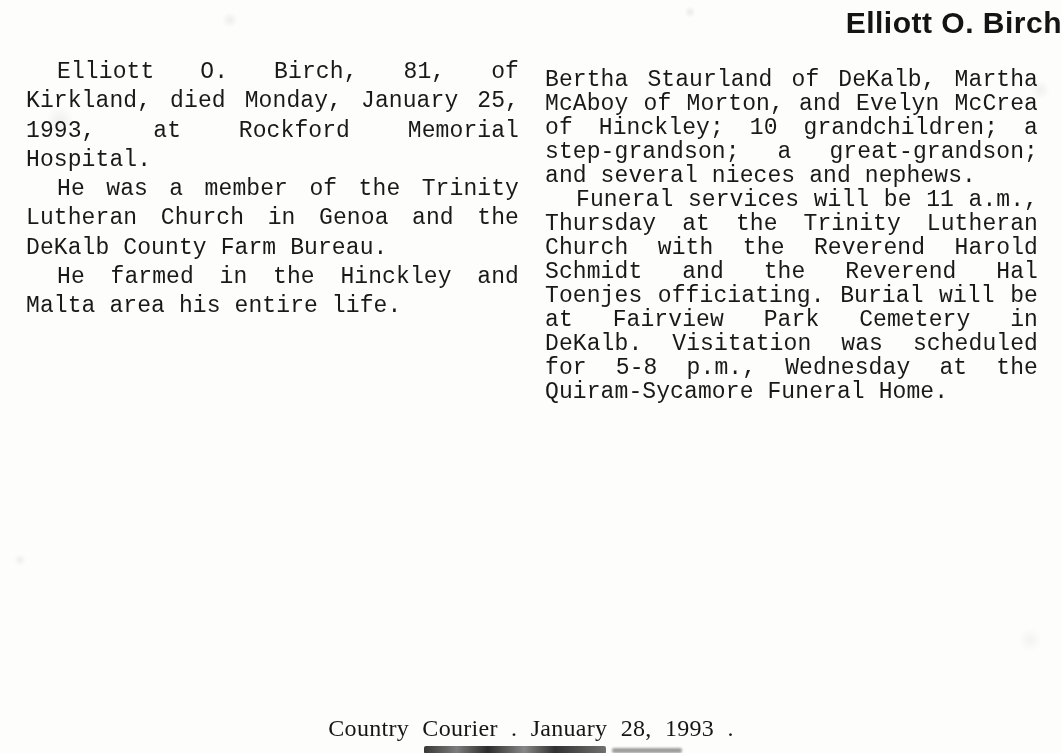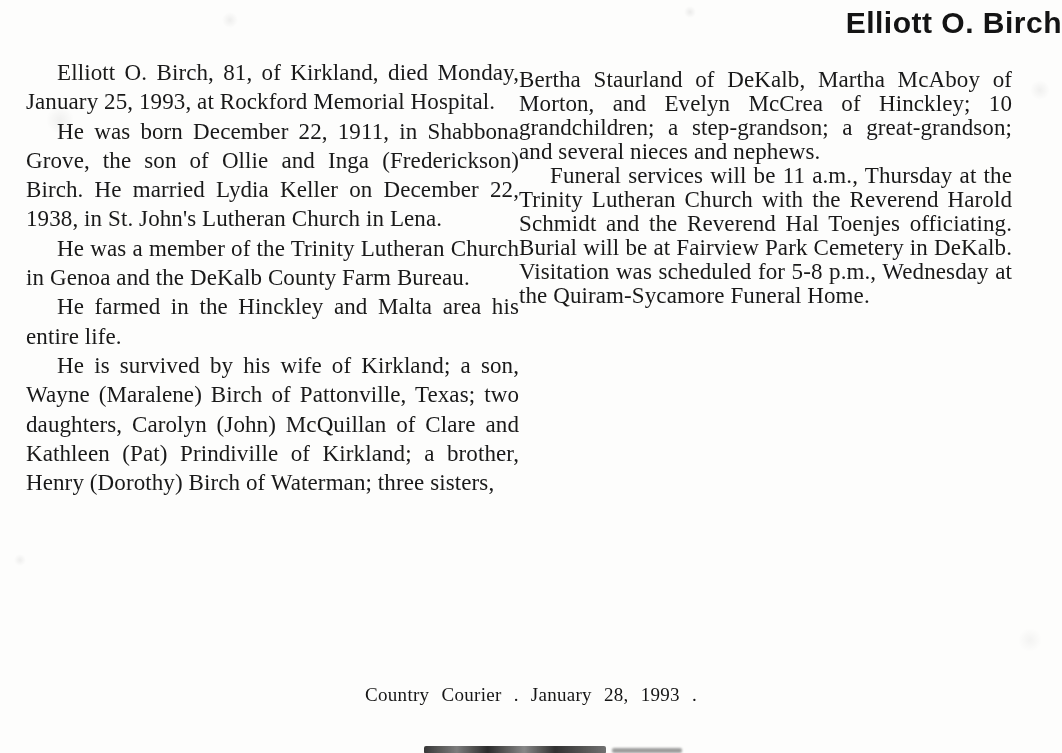--- a/index.html
+++ b/index.html
@@ -39,20 +39,22 @@
     letter-spacing: 0.5px;
     color: #141414;
     margin: 0;
   }
   .columns {
     position: absolute;
     top: 58px;
     left: 26px;
     width: 1012px;
     display: flex;
+    gap: 26px;
+    font-family: Liberation Mono, monospace;
   }
   .col {
     width: 493px;
     text-align: justify;
     font-size: 23px;
     line-height: 29.3px;
     letter-spacing: 0.1px;
   }
   .col p {
     margin: 0;
@@ -60,25 +62,25 @@
   }
   .col p.no-indent {
     text-indent: 0;
   }
   .col.right {
     line-height: 24px;
     padding-top: 10px;
   }
   .caption {
     position: absolute;
-    top: 684px;
+    top: 715px;
     left: 0;
     width: 100%;
     text-align: center;
-    font-size: 19px;
+    font-size: 24px;
     letter-spacing: 0.3px;
     word-spacing: 7px;
     color: #161616;
   }
   
   .bottom-smudge {
     position: absolute;
     left: 424px;
     top: 746px;
     width: 182px;
@@ -103,24 +105,22 @@
 </head>
 <body>
 
 <div class="scan"></div>
 
 <h1 class="headline">Elliott O. Birch</h1>
 
 <div class="columns">
   <div class="col left">
     <p>Elliott O. Birch, 81, of Kirkland, died Monday, January 25, 1993, at Rockford Memorial Hospital.</p>
-    <p>He was born December 22, 1911, in Shabbona Grove, the son of Ollie and Inga (Frederickson) Birch.  He married Lydia Keller on December 22, 1938, in St. John's Lutheran Church in Lena.</p>
     <p>He was a member of the Trinity Lutheran Church in Genoa and the DeKalb County Farm Bureau.</p>
     <p>He farmed in the Hinckley and Malta area his entire life.</p>
-    <p>He is survived by his wife of Kirkland; a son, Wayne (Maralene) Birch of Pattonville, Texas; two daughters, Carolyn (John) McQuillan of Clare and Kathleen (Pat) Prindiville of Kirkland; a brother, Henry (Dorothy) Birch of Waterman; three sisters,</p>
   </div>
   <div class="col right">
     <p class="no-indent">Bertha Staurland of DeKalb, Martha McAboy of Morton, and Evelyn McCrea of Hinckley; 10 grandchildren; a step-grandson; a great-grandson; and several nieces and nephews.</p>
     <p>Funeral services will be 11 a.m., Thursday at the Trinity Lutheran Church with the Reverend Harold Schmidt and the Reverend Hal Toenjes officiating.  Burial will be at Fairview Park Cemetery in DeKalb.  Visitation was scheduled for 5-8 p.m., Wednesday at the Quiram-Sycamore Funeral Home.</p>
   </div>
 </div>
 
 <div class="caption">Country Courier  .  January 28, 1993  .</div>
 
 <div class="bottom-smudge"></div>

